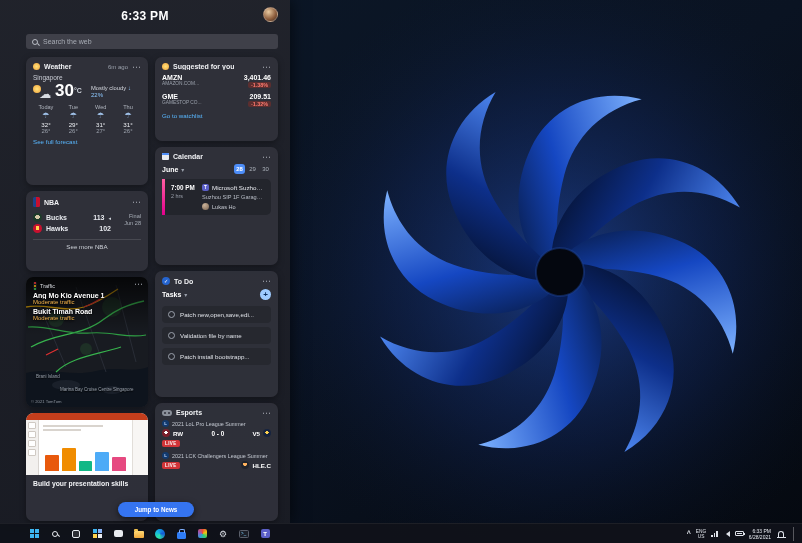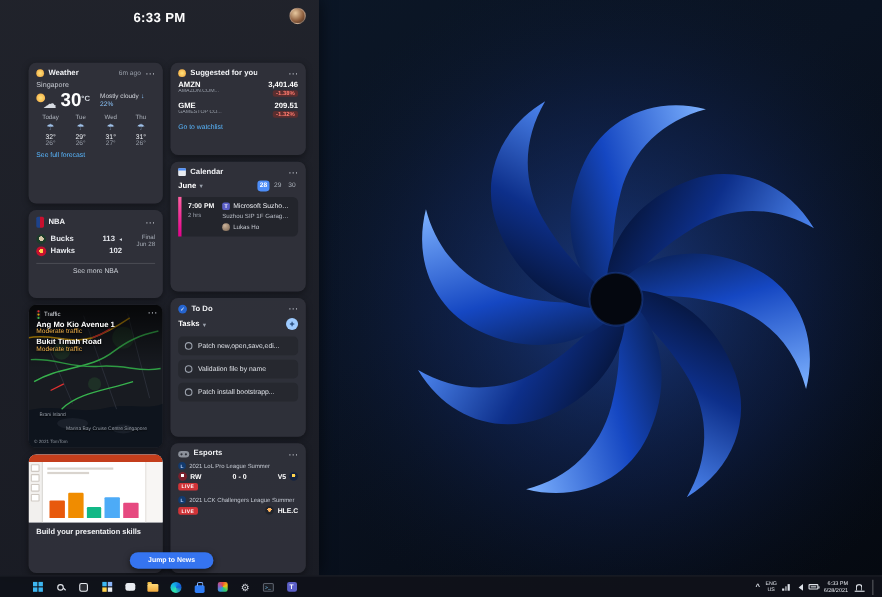--- a/index.html
+++ b/index.html
@@ -285,20 +285,24 @@
       <use href="#petal" transform="rotate(315)" fill="url(#p2)"></use>
       <circle r="24" fill="#04070f"></circle>
       <circle r="24" fill="none" stroke="#1c3f90" stroke-width="2" opacity=".5"></circle>
     </g>
   </svg>
 
   <aside class="panel">
     <div class="panel-time">6:33 PM</div>
     <div class="avatar"></div>
 
+    <div class="search">
+      <span class="mag"></span>
+      <input type="text" placeholder="Search the web" style="">
+    </div>
 
     <div class="cols">
 
       <div class="col left">
 
         <section class="card w-card">
           <header>
             <span class="sun-ic"></span>
             <span class="ttl">Weather</span>
             <span class="spacer"></span>

